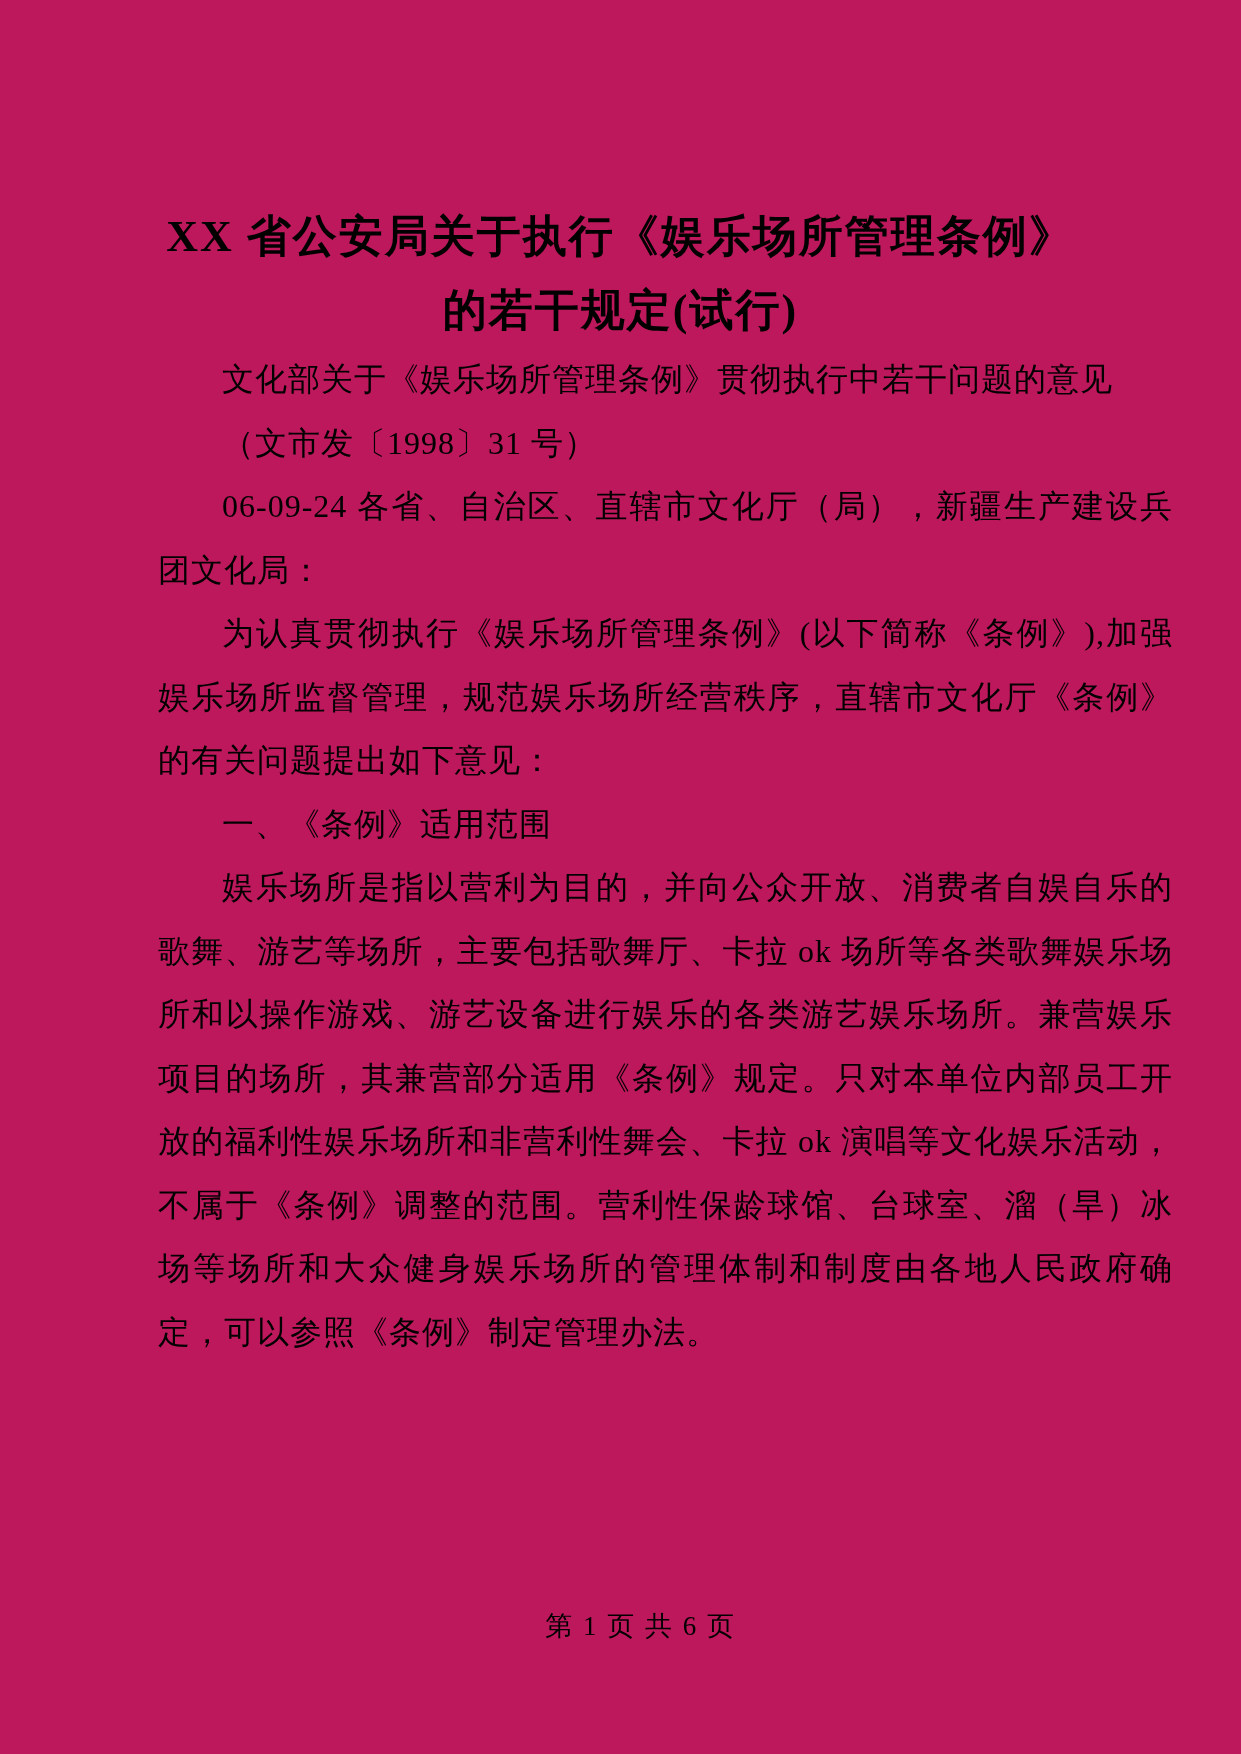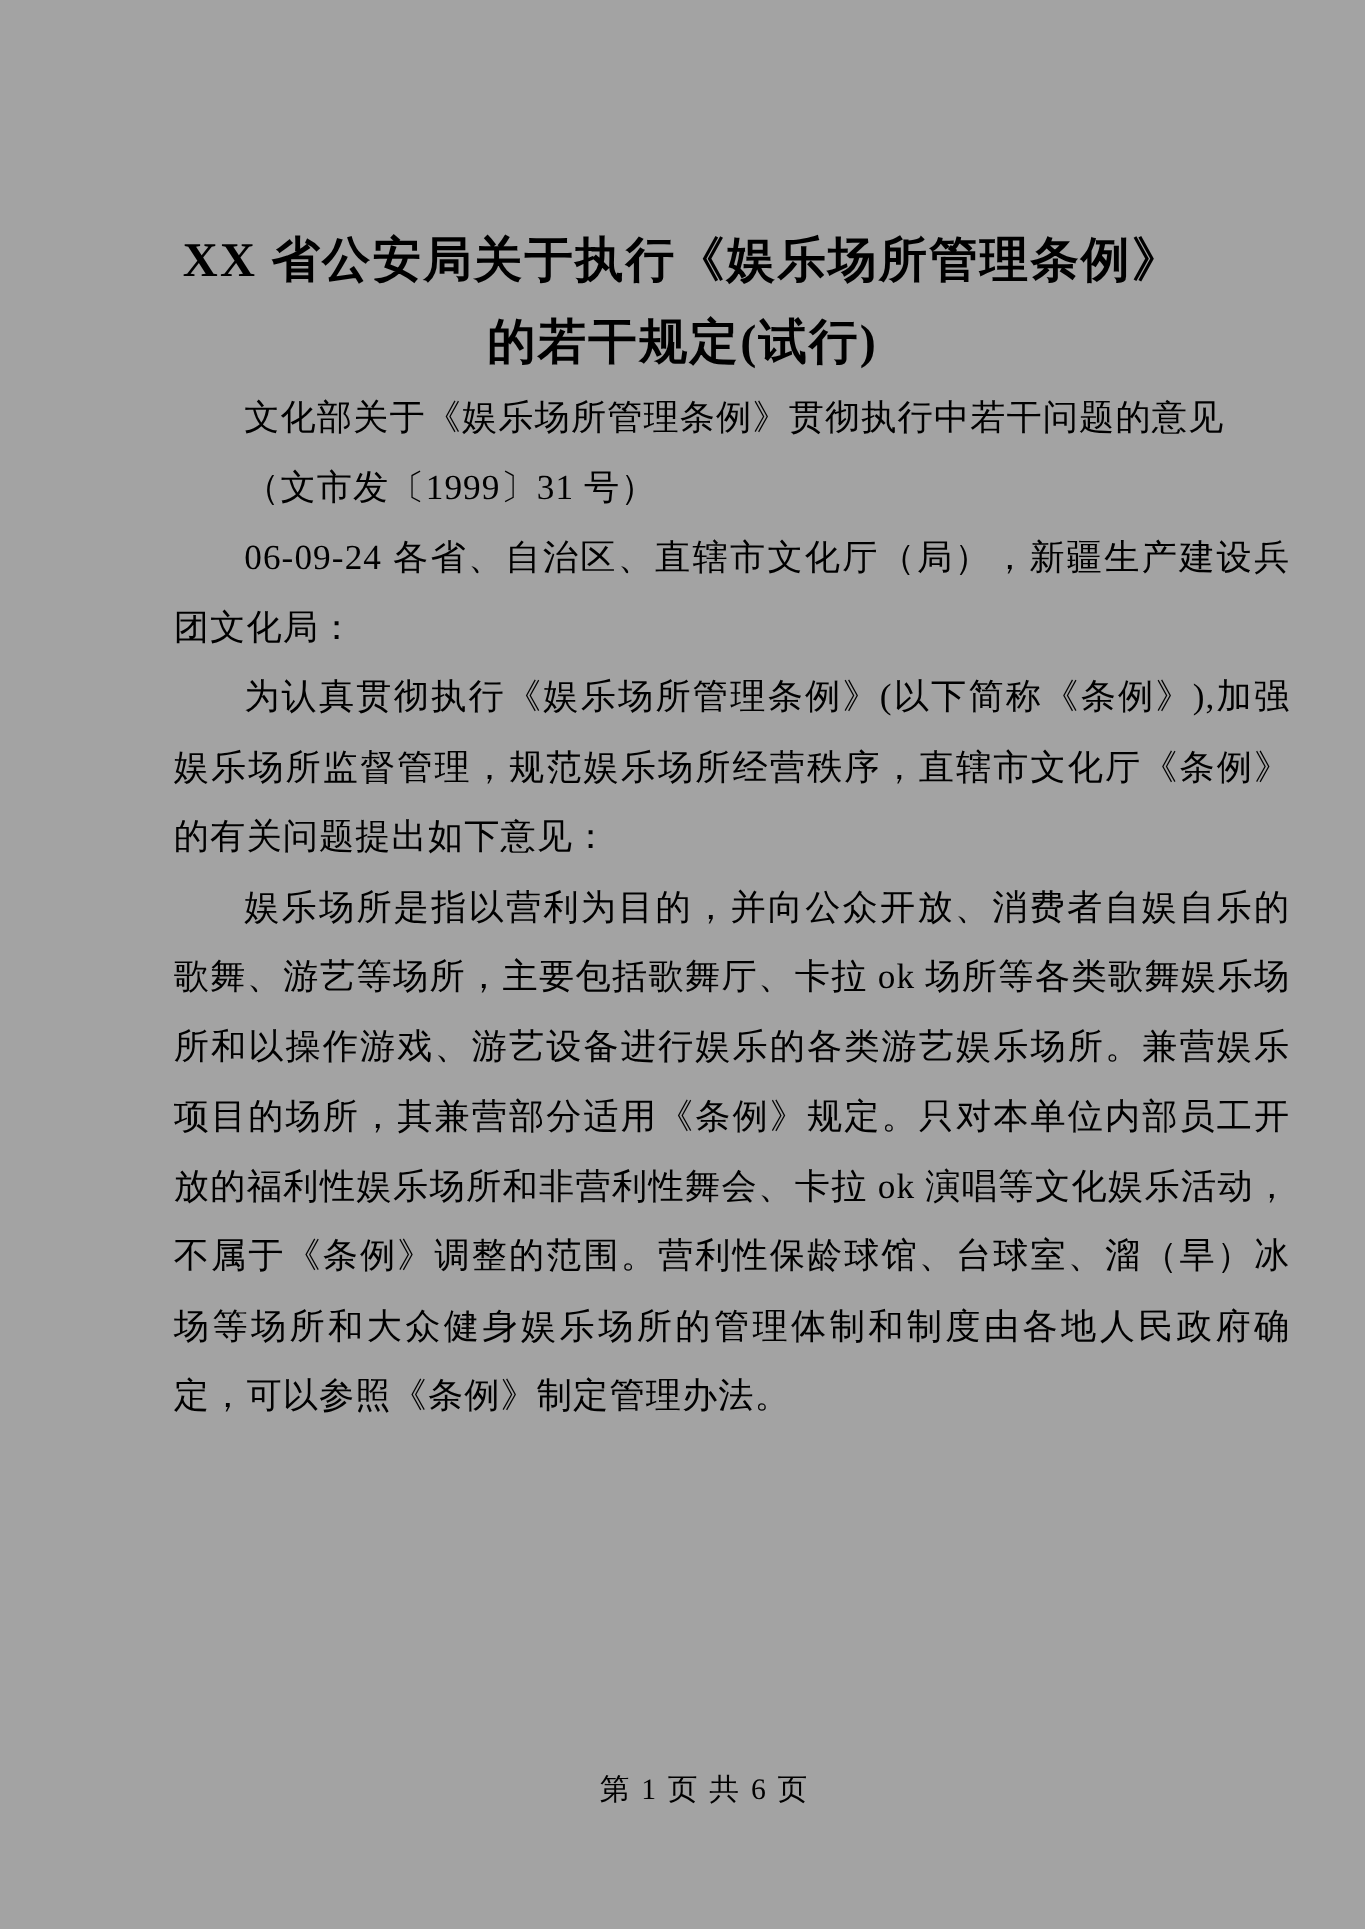--- a/index.html
+++ b/index.html
@@ -4,21 +4,21 @@
 <style>
   html, body {
     margin: 0;
     padding: 0;
     background: #ffffff;
   }
   .page {
     position: relative;
     width: 1241px;
     height: 1754px;
-    background: #a3a3a3;
+    background: #be185d;
     color: #000000;
     font-family: "Liberation Serif", "DejaVu Serif", serif;
     overflow: hidden;
   }
   .doc-title {
     margin: 200px 158px 0 158px;
     text-align: center;
     font-size: 44px;
     font-weight: bold;
     line-height: 74px;
@@ -53,23 +53,24 @@
 </style>
 </head>
 <body>
 
 <div class="page">
 
   <h1 class="doc-title">XX 省公安局关于执行《娱乐场所管理条例》的若干规定(试行)</h1>
 
   <div class="doc-body">
     <p class="para">文化部关于《娱乐场所管理条例》贯彻执行中若干问题的意见</p>
-    <p class="para">（文市发〔1999〕31 号）</p>
+    <p class="para">（文市发〔1998〕31 号）</p>
     <p class="para">06-09-24 各省、自治区、直辖市文化厅（局），新疆生产建设兵团文化局：</p>
     <p class="para">为认真贯彻执行《娱乐场所管理条例》(以下简称《条例》),加强娱乐场所监督管理，规范娱乐场所经营秩序，直辖市文化厅《条例》的有关问题提出如下意见：</p>
+    <p class="para">一、《条例》适用范围</p>
     <p class="para">娱乐场所是指以营利为目的，并向公众开放、消费者自娱自乐的歌舞、游艺等场所，主要包括歌舞厅、卡拉 ok 场所等各类歌舞娱乐场所和以操作游戏、游艺设备进行娱乐的各类游艺娱乐场所。兼营娱乐项目的场所，其兼营部分适用《条例》规定。只对本单位内部员工开放的福利性娱乐场所和非营利性舞会、卡拉 ok 演唱等文化娱乐活动，不属于《条例》调整的范围。营利性保龄球馆、台球室、溜（旱）冰场等场所和大众健身娱乐场所的管理体制和制度由各地人民政府确定，可以参照《条例》制定管理办法。</p>
   </div>
 
   <div class="footer">
     <span>第 1 页 共 6 页</span>
   </div>
 
 </div>
 
 </body></html>

